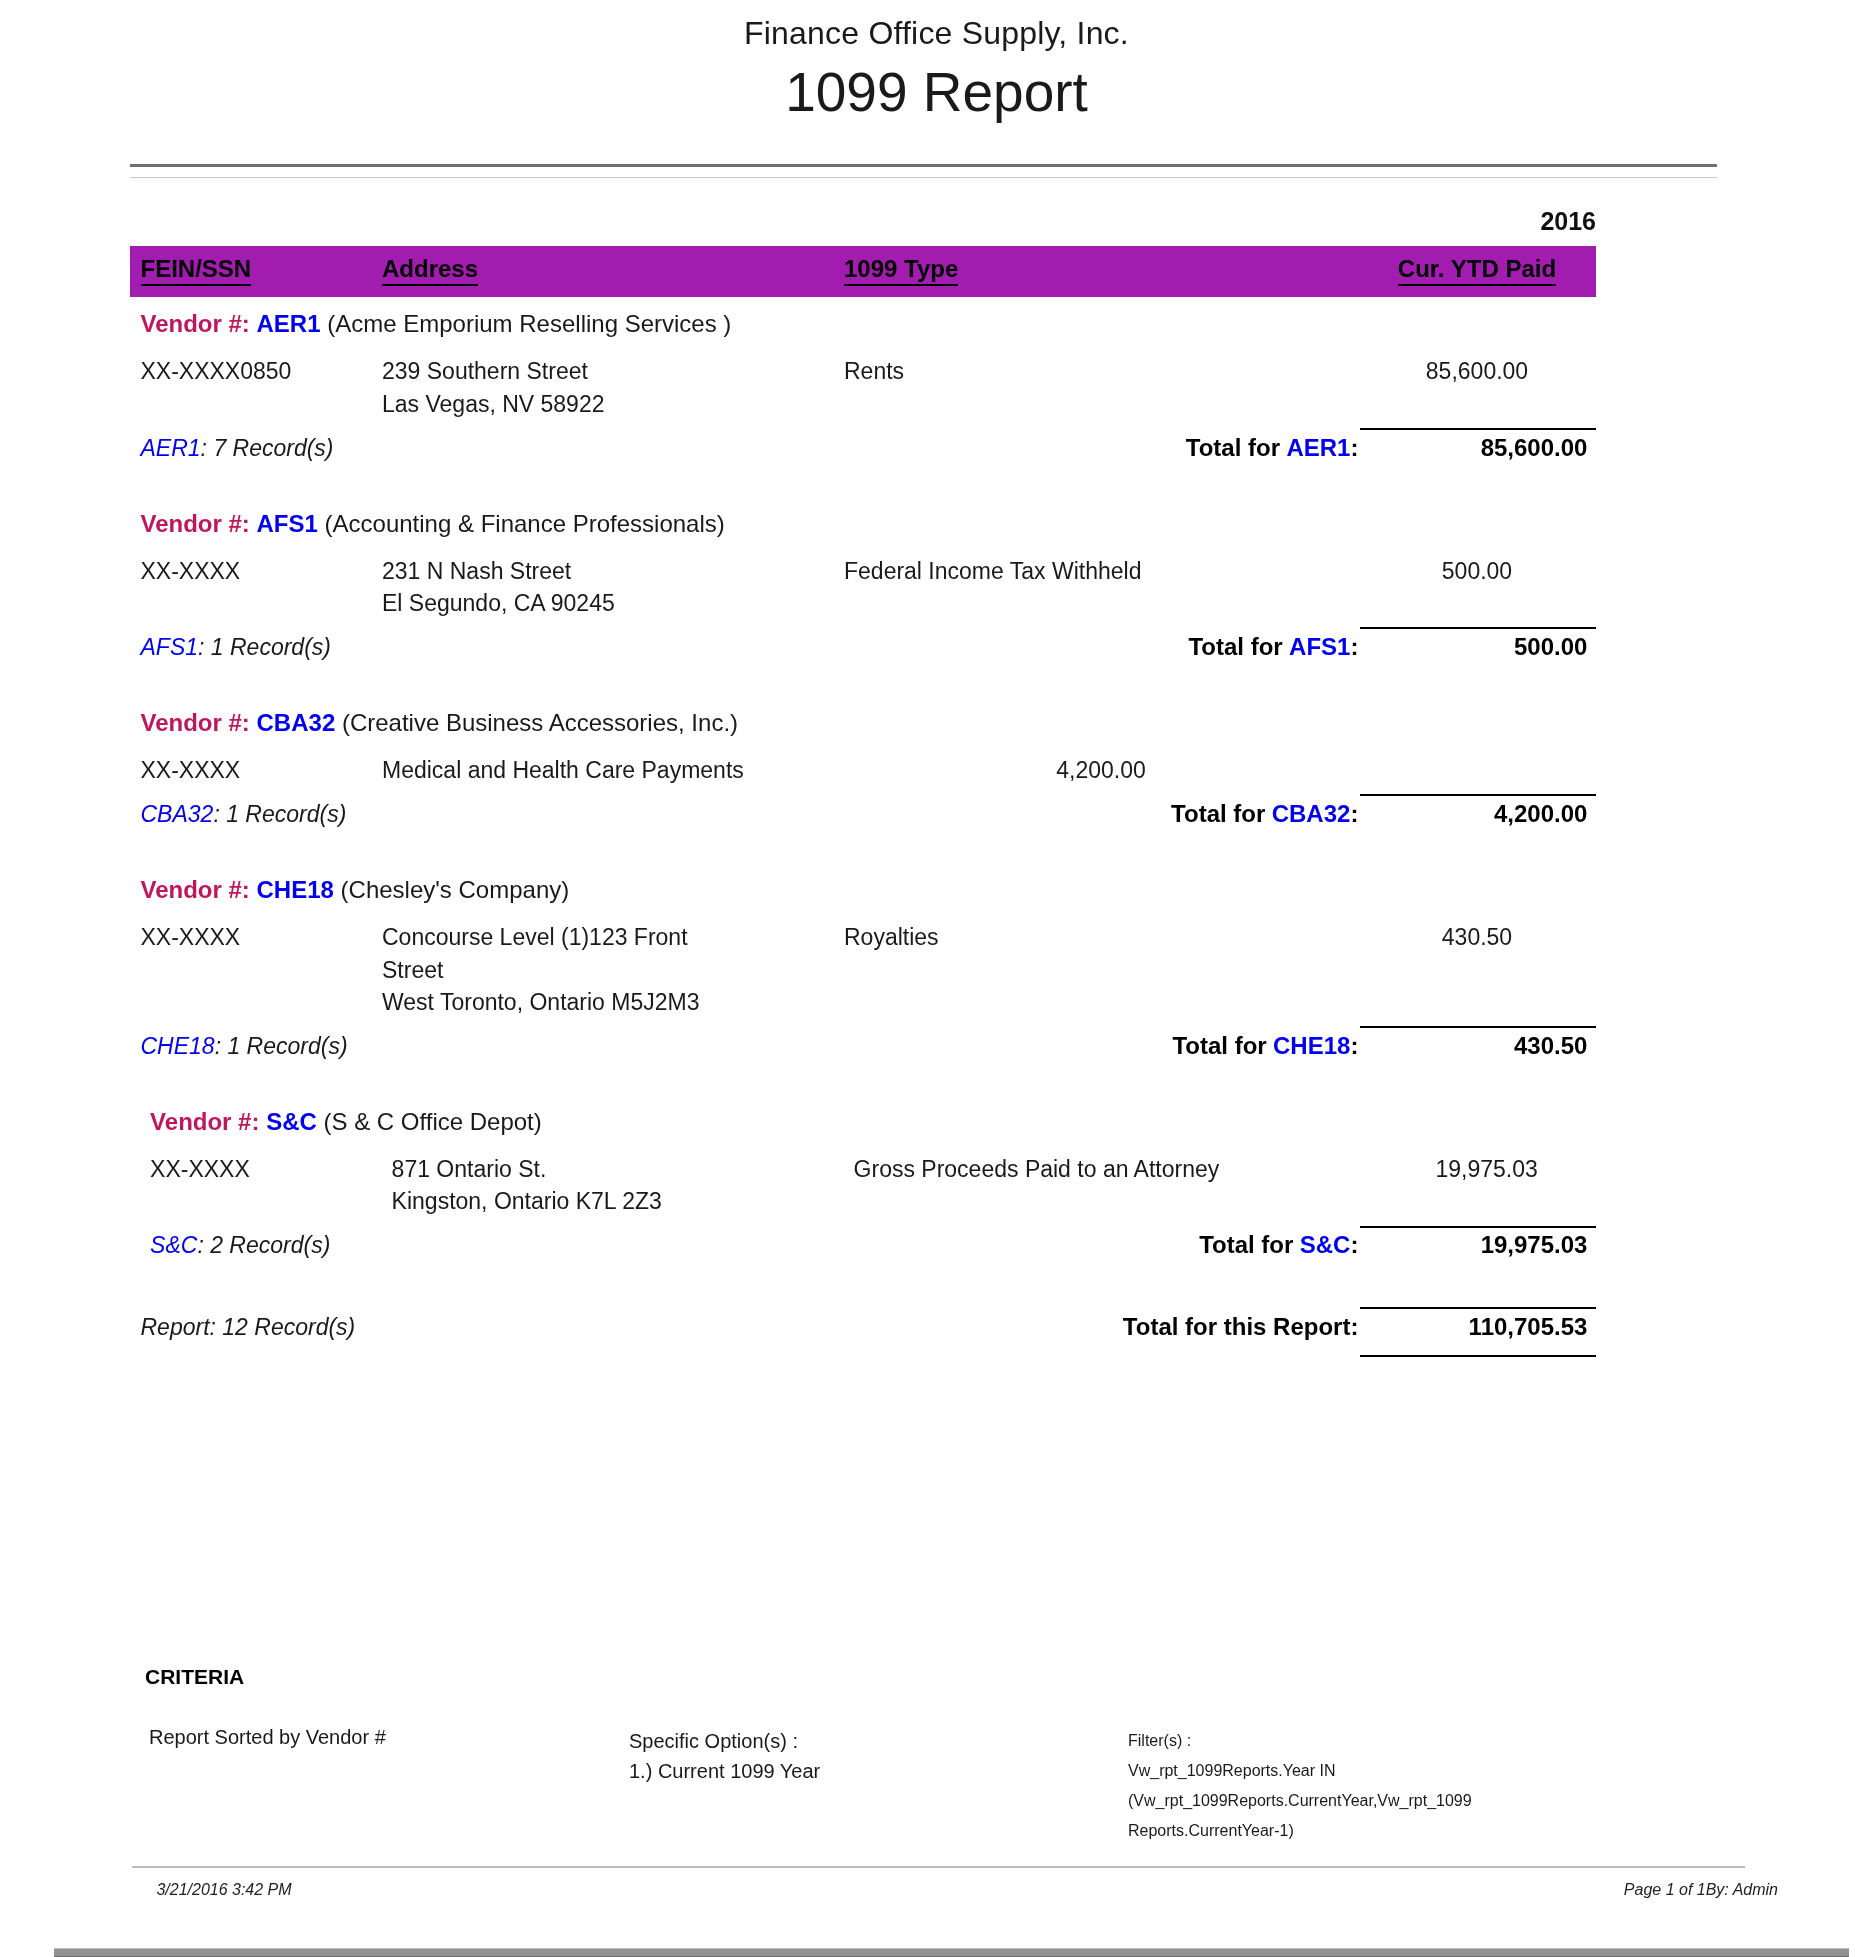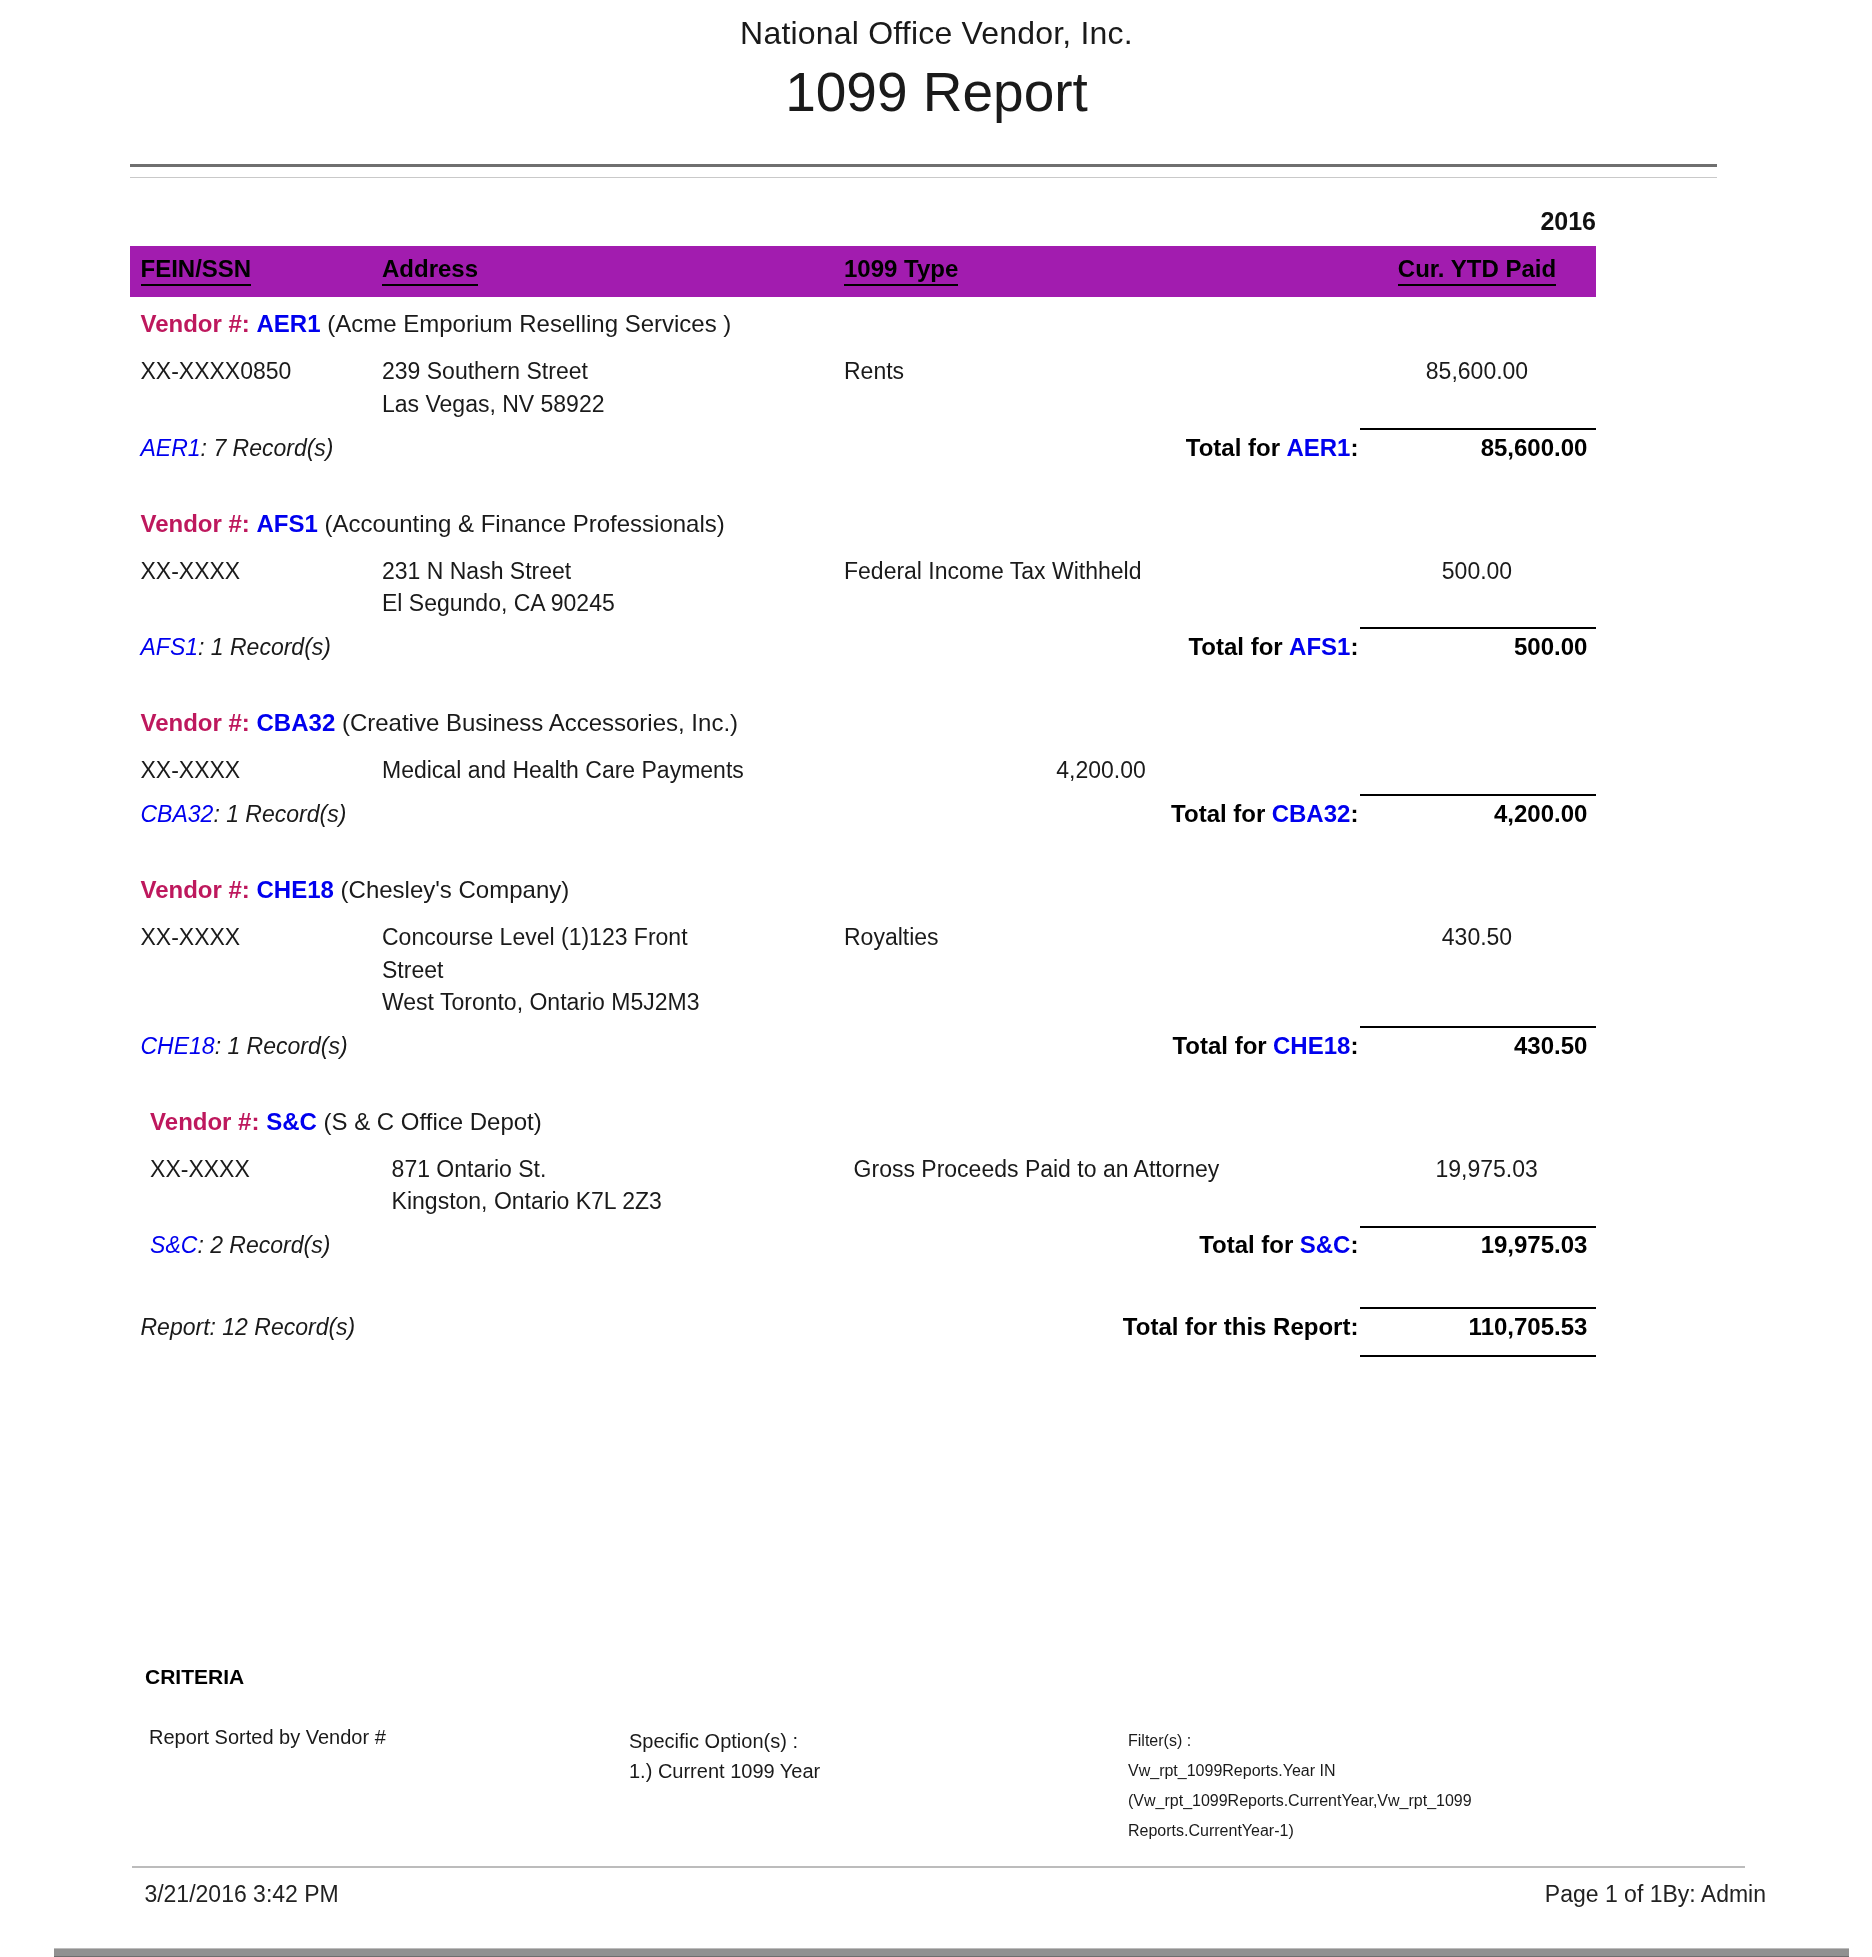--- a/index.html
+++ b/index.html
@@ -47,34 +47,34 @@
   .close-rule { margin-left:auto; margin-top:13.4px; width:236px; border-top:2.9px solid #000; }
 
   
   .criteria-head { position:absolute; left:145px; top:1665px; font-size:21px; font-weight:bold; color:#000; }
   .crit-sort   { position:absolute; left:149px;  top:1726px; font-size:20px; }
   .crit-opts   { position:absolute; left:629px;  top:1726px; font-size:20px; line-height:30px; }
   .crit-filter { position:absolute; left:1128px; top:1726px; font-size:16px; line-height:30px; width:449px; }
 
   
   .footer-rule { position:absolute; left:132px; top:1866px; width:1613px; border-top:2.9px solid #bcbcbc; }
-  .footer { position:absolute; left:132px; top:1881px; width:1634px; display:flex; align-items:baseline; font-size:23px; color:#222; }
+  .footer { position:absolute; left:144px; top:1881px; width:1634px; display:flex; align-items:baseline; font-size:16px; color:#222;font-style:italic; }
   .footer .f-left  { padding-left:12.4px; }
   .footer .f-center{ flex:1; text-align:right; }
   .footer .f-right { text-align:right; }
 
   .bottom-bar { position:absolute; left:54px; bottom:1px; width:1795px; height:6.7px;
                 background:#919191; border-top:1.9px solid #bdbdbd; border-bottom:1px solid #6e6e6e; }
 </style>
 </head>
 <body>
 
 <div class="page">
 
-  <div class="company">National Office Vendor, Inc.</div>
+  <div class="company">Finance Office Supply, Inc.</div>
   <div class="report-title">1099 Report</div>
   <div class="title-rules">
     <div class="rule-dark"></div>
     <div class="rule-light"></div>
   </div>
 
   <div class="table">
 
     <div class="year">2016</div>
 

